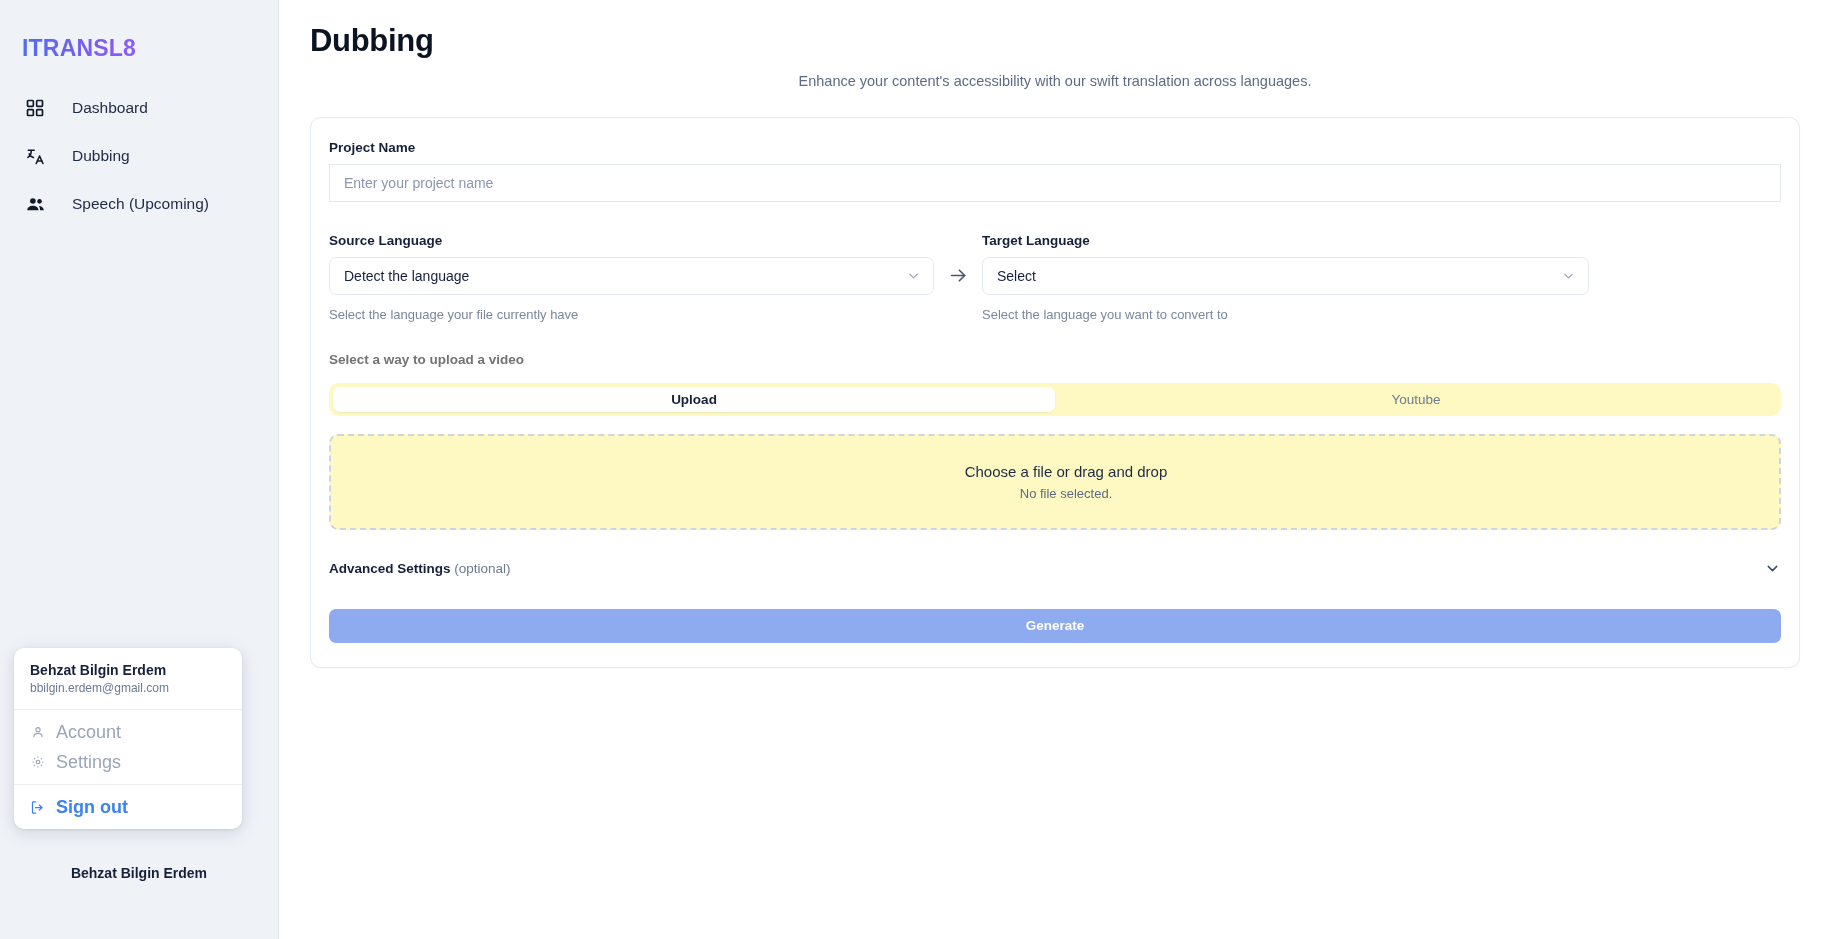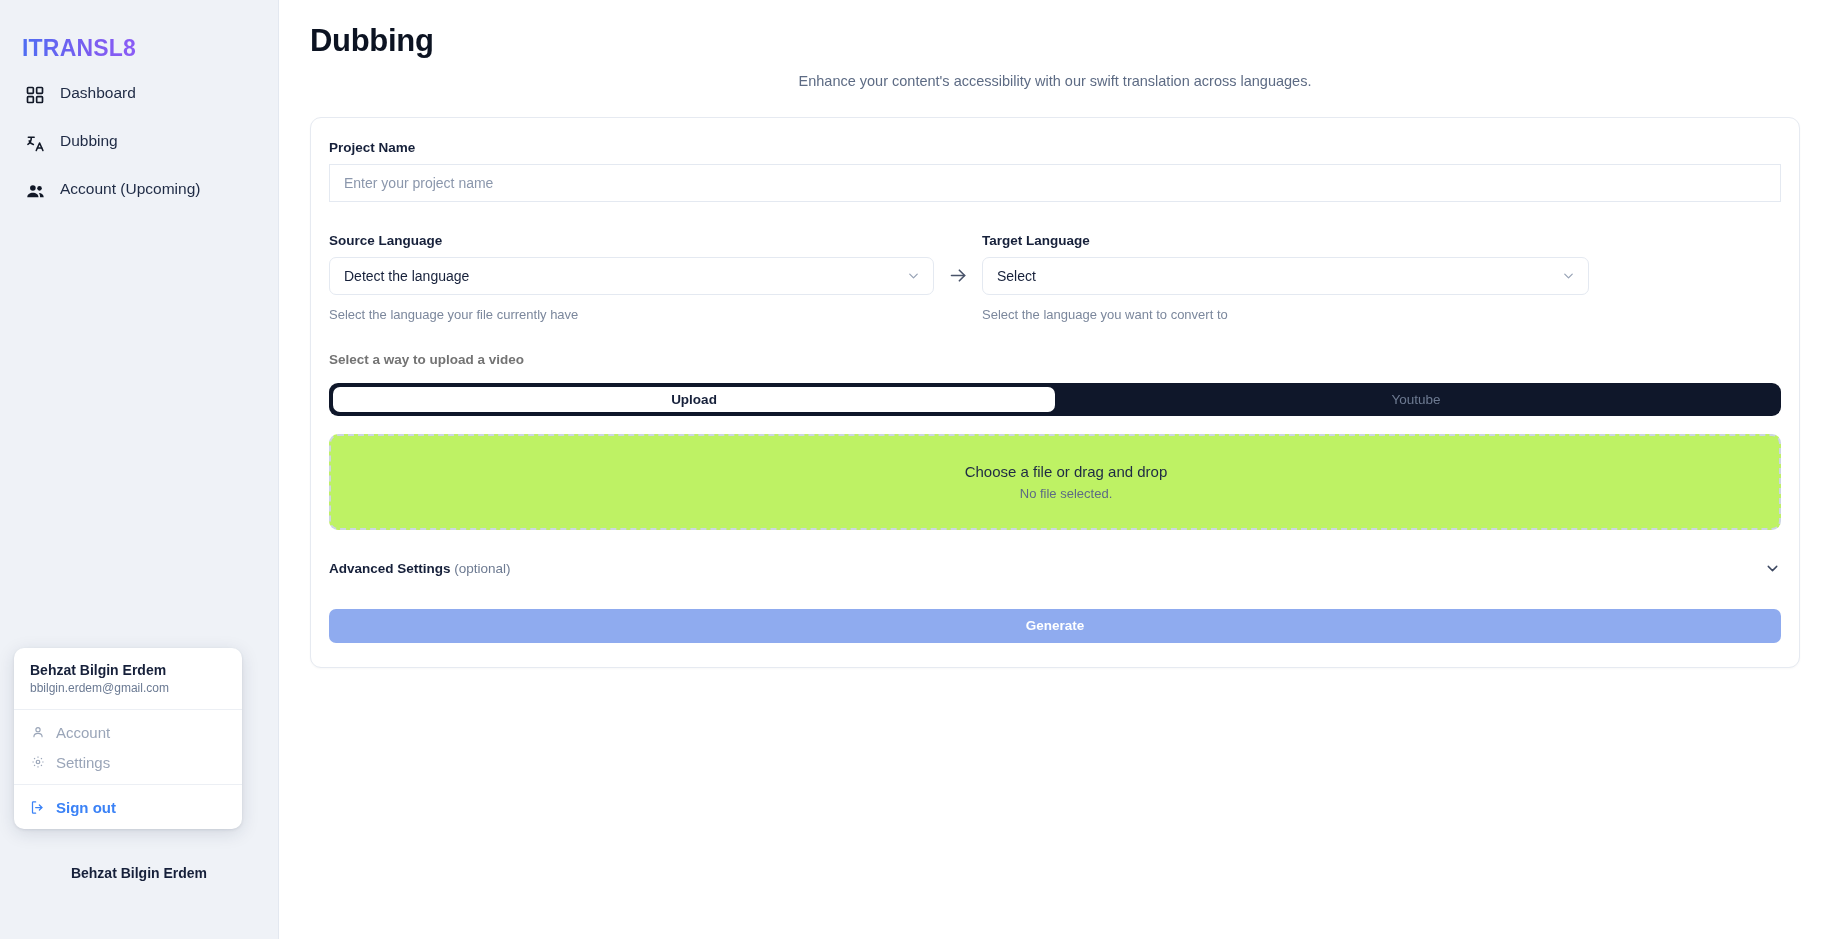--- a/index.html
+++ b/index.html
@@ -50,22 +50,22 @@
     -webkit-text-fill-color: transparent;
   }
 
   .nav {
     margin-top: 22px;
     display: flex;
     flex-direction: column;
   }
   .nav-item {
     display: flex;
-    align-items: flex-start;
-    gap: 14px;
+    align-items: center;
+    gap: 26px;
     height: 48px;
     padding: 0 24px;
     cursor: pointer;
     color: #1e2a44;
     font-size: 15.5px;
   }
   .nav-icon {
     width: 22px; height: 22px;
     display: flex; align-items: center; justify-content: center;
     color: #111827;
@@ -102,21 +102,21 @@
     line-height: 1.3;
   }
   .menu-group { padding: 7px 0; border-bottom: 1px solid #eceff4; }
   .menu-group.last { border-bottom: none; }
   .menu-item {
     display: flex;
     align-items: center;
     gap: 11px;
     height: 30px;
     padding: 0 16px;
-    font-size: 15px;
+    font-size: 18px;
     color: #9aa5b8;
     cursor: pointer;
   }
   .menu-item.enabled { color: #3b82f6; font-weight: bold; }
   .menu-ico { width: 15px; height: 15px; display: flex; align-items: center; justify-content: center; flex: none; }
 
   .sidebar-footer {
     position: absolute;
     left: 0; right: 0;
     bottom: 0;
@@ -237,21 +237,21 @@
   .upload-head {
     margin-top: 30px;
     font-size: 13.5px;
     font-weight: bold;
     color: #737373;
   }
 
   .tabs {
     margin-top: 16px;
     display: flex;
-    background: #0f172a;
+    background: #fef9c3;
     border-radius: 9px;
     padding: 4px;
     height: 33px;
     align-items: flex-end;
   }
   .tab {
     flex: 1;
     height: 25px;
     display: flex;
     align-items: center;
@@ -266,21 +266,21 @@
     color: #16203a;
     font-weight: bold;
     box-shadow: 0 1px 2px rgba(16,24,40,0.07);
   }
 
   .dropzone {
     margin-top: 18px;
     height: 96px;
     border: 2px dashed #ccd5e3;
     border-radius: 9px;
-    background: #bef264;
+    background: #fef9c3;
     display: flex;
     flex-direction: column;
     align-items: center;
     justify-content: center;
     cursor: pointer;
     padding-left: 22px;
   }
   .dz-title { font-size: 15px; color: #1e2a44; }
   .dz-sub { font-size: 13px; color: #5d6b84; margin-top: 6px; }
 
@@ -352,21 +352,21 @@
 
       <div class="nav-item">
         <span class="nav-icon">
           <svg width="21" height="21" viewBox="0 0 24 24" fill="currentColor">
             <circle cx="9" cy="8" r="3.2"></circle>
               <circle cx="16.6" cy="8.4" r="2.6"></circle>
             <path d="M2.6 18.5c0-3.3 2.9-5.2 6.4-5.2s6.4 1.9 6.4 5.2z"></path>
             <path d="M16 13.6c3 .15 5.4 1.8 5.4 4.9h-4.1c0-1.9-.5-3.5-1.3-4.9z"></path>
           </svg>
         </span>
-        <span class="nav-label">Account (Upcoming)</span>
+        <span class="nav-label">Speech (Upcoming)</span>
       </div>
 
     </nav>
 
     <div class="user-menu">
       <div class="user-head">
         <div class="user-name">Behzat Bilgin Erdem</div>
         <div class="user-email">bbilgin.erdem@gmail.com</div>
       </div>
       <div class="menu-group">

